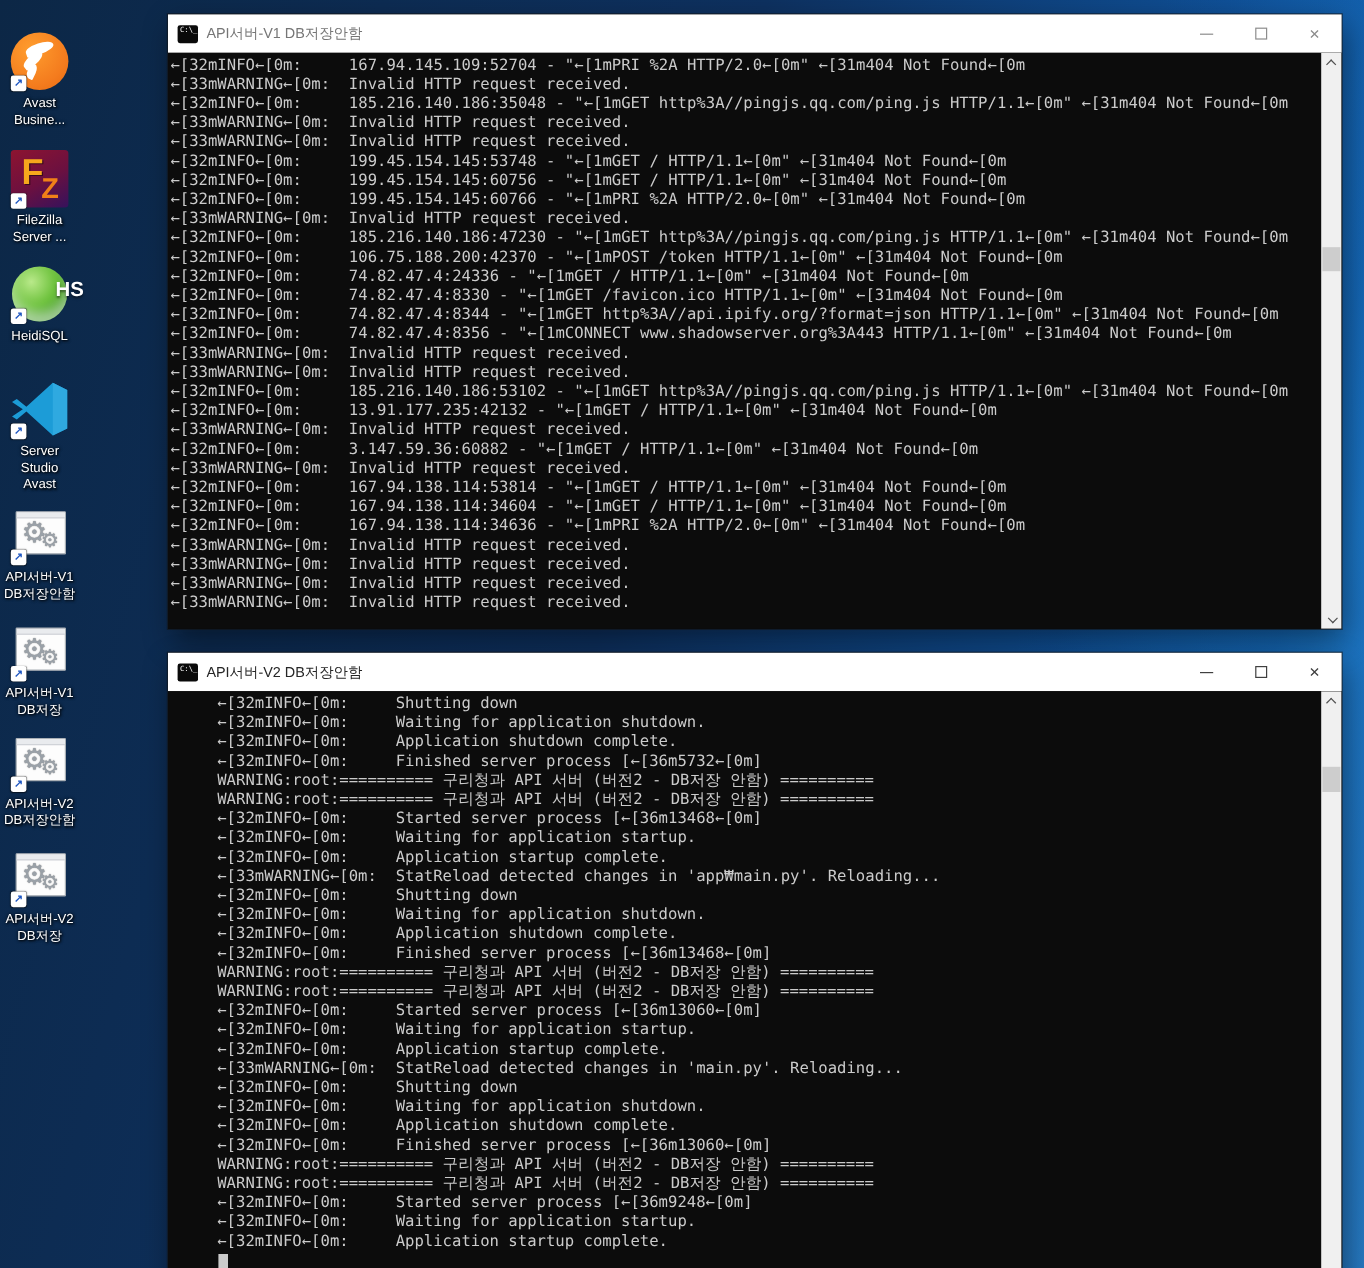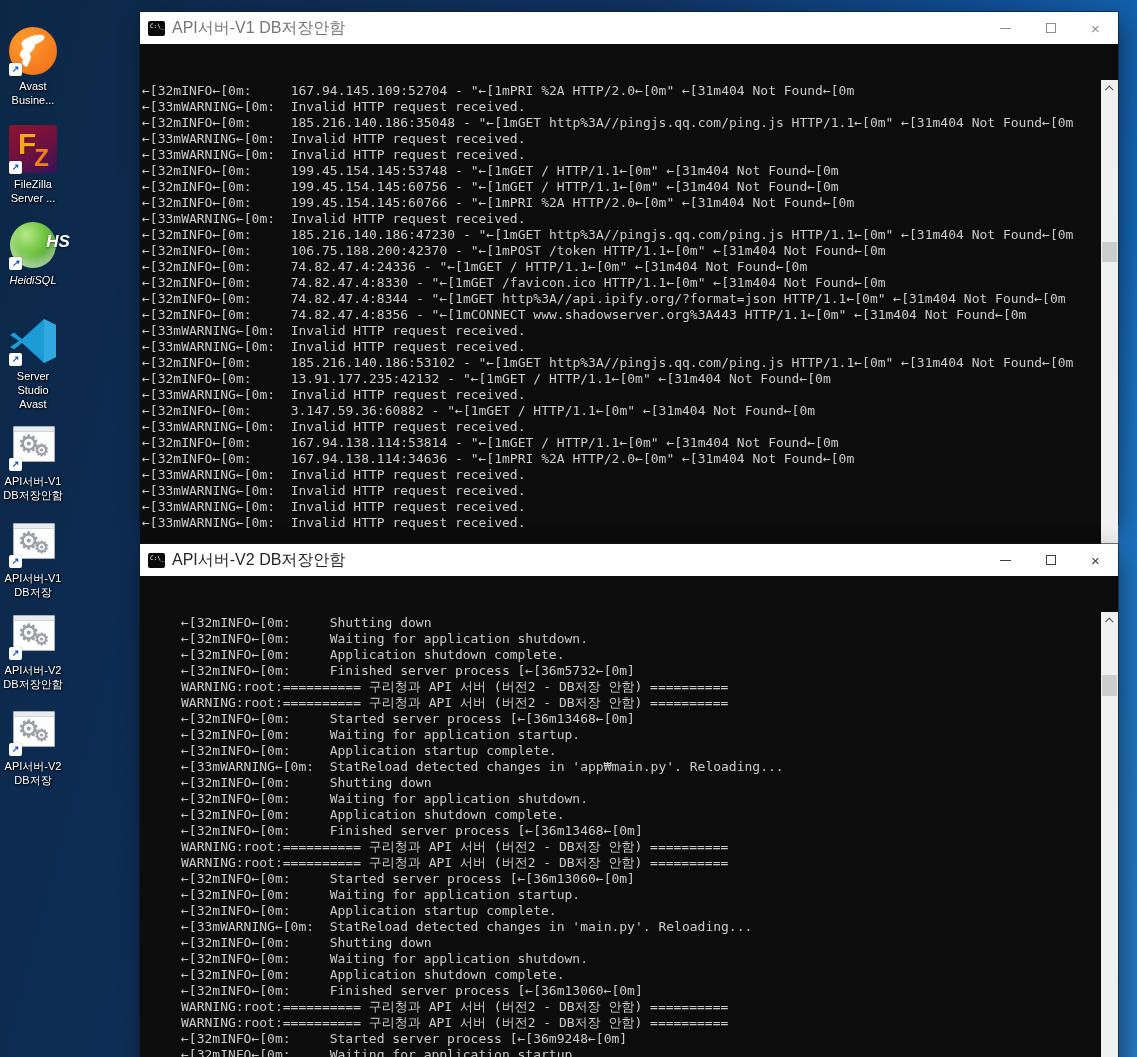--- a/index.html
+++ b/index.html
@@ -49,34 +49,34 @@
   .g1 { font-size:24px; left:4px; top:3px; }
   .g2 { font-size:17px; left:20px; top:13px; }
 
   
   .win { position:absolute; background:#0c0c0c;
     box-shadow:0 0 0 1px rgba(20,20,20,.55), 4px 10px 24px rgba(0,0,0,.45); }
   .titlebar { height:32px; background:#ffffff; display:flex; align-items:center; padding-left:8px; }
   .cmdicon { width:17px; height:15px; background:#0a0a0a; border-radius:2px; margin-right:7px;
     color:#fff; font-size:6px; font-family:"DejaVu Sans Mono",monospace; line-height:7px;
     padding:1px 0 0 2px; flex:none; }
-  .title { font-size:16px; flex:1 1 auto; white-space:nowrap; overflow:hidden; }
+  .title { font-size:12px; flex:1 1 auto; white-space:nowrap; overflow:hidden; }
   .t-inactive .title { color:#767676; }
   .t-active   .title { color:#262626; }
   .controls { display:flex; height:32px; flex:none; }
   .cbtn { width:45px; height:32px; display:flex; align-items:center; justify-content:center; }
   .t-inactive .cbtn { color:#8d8d8d; }
   .t-active   .cbtn { color:#404040; }
   .glyph-min { width:11px; height:1px; background:currentColor; display:block; }
   .glyph-max { width:10px; height:10px; border:1px solid currentColor; display:block; }
   .glyph-close { font-size:15px; line-height:15px; }
 
   .console { position:relative; overflow:hidden; background:#0c0c0c;
     font-family:"DejaVu Sans Mono","Liberation Mono",monospace;
-    font-size:13px; line-height:16px; color:#cbcbcb; padding:3px 0 0 2px;margin-top:36px; }
+    font-size:13px; line-height:16px; color:#cbcbcb; padding:3px 0 0 2px; }
   .cline { white-space:pre; height:16px; overflow:hidden; }
   .cursor { display:inline-block; width:8px; height:13px; background:#cbcbcb; margin:2px 0 0 1px; }
 
   .sbar { position:absolute; top:0; right:0; bottom:0; width:17px; background:#f0f0f0; }
   .sarrow { position:absolute; left:0; width:17px; height:17px; display:flex;
     align-items:center; justify-content:center; }
   .sarrow.up { top:0; } .sarrow.down { bottom:0; }
   .chev { width:6px; height:6px; border-left:1.5px solid #505050; border-top:1.5px solid #505050; display:block; }
   .chev.u { transform:rotate(45deg) translateY(1px); }
   .chev.d { transform:rotate(225deg) translateY(1px); }
@@ -84,21 +84,21 @@
 
   #win1 { left:140px; top:12px;  width:978px; height:512px; }
   #win1 .console { height:480px; }
   #win1 .sthumb { top:162px; height:20px; }
   #win2 { left:140px; top:544px; width:978px; height:599px; }
   #win2 .console { height:495px;padding-left:41px; }
   #win2 .sthumb { top:63px; height:21px; }
 
   #icon-avast    { top:26px;  }
   #icon-fz       { top:124px; }
-  #icon-heidi    { top:220px;font-style:italic; }
+  #icon-heidi    { top:220px; }
   #icon-vscode   { top:316px; }
   #icon-b1 { top:421px; } #icon-b2 { top:518px; }
   #icon-b3 { top:610px; } #icon-b4 { top:706px; }
 </style>
 </head>
 <body>
 
 <div id="icon-avast" class="dicon">
   <div class="art">
     <span class="avast-ball"></span>
@@ -247,20 +247,21 @@
         <div class="cline">←[32mINFO←[0m:     74.82.47.4:8344 - "←[1mGET http%3A//api.ipify.org/?format=json HTTP/1.1←[0m" ←[31m404 Not Found←[0m</div>
         <div class="cline">←[32mINFO←[0m:     74.82.47.4:8356 - "←[1mCONNECT www.shadowserver.org%3A443 HTTP/1.1←[0m" ←[31m404 Not Found←[0m</div>
         <div class="cline">←[33mWARNING←[0m:  Invalid HTTP request received.</div>
         <div class="cline">←[33mWARNING←[0m:  Invalid HTTP request received.</div>
         <div class="cline">←[32mINFO←[0m:     185.216.140.186:53102 - "←[1mGET http%3A//pingjs.qq.com/ping.js HTTP/1.1←[0m" ←[31m404 Not Found←[0m</div>
         <div class="cline">←[32mINFO←[0m:     13.91.177.235:42132 - "←[1mGET / HTTP/1.1←[0m" ←[31m404 Not Found←[0m</div>
         <div class="cline">←[33mWARNING←[0m:  Invalid HTTP request received.</div>
         <div class="cline">←[32mINFO←[0m:     3.147.59.36:60882 - "←[1mGET / HTTP/1.1←[0m" ←[31m404 Not Found←[0m</div>
         <div class="cline">←[33mWARNING←[0m:  Invalid HTTP request received.</div>
         <div class="cline">←[32mINFO←[0m:     167.94.138.114:53814 - "←[1mGET / HTTP/1.1←[0m" ←[31m404 Not Found←[0m</div>
+        <div class="cline">←[32mINFO←[0m:     167.94.138.114:34604 - "←[1mGET / HTTP/1.1←[0m" ←[31m404 Not Found←[0m</div>
         <div class="cline">←[32mINFO←[0m:     167.94.138.114:34636 - "←[1mPRI %2A HTTP/2.0←[0m" ←[31m404 Not Found←[0m</div>
         <div class="cline">←[33mWARNING←[0m:  Invalid HTTP request received.</div>
         <div class="cline">←[33mWARNING←[0m:  Invalid HTTP request received.</div>
         <div class="cline">←[33mWARNING←[0m:  Invalid HTTP request received.</div>
         <div class="cline">←[33mWARNING←[0m:  Invalid HTTP request received.</div>
       </div>
     <div class="sbar">
       <span class="sarrow up">
           <span class="chev u"></span>
         </span>

